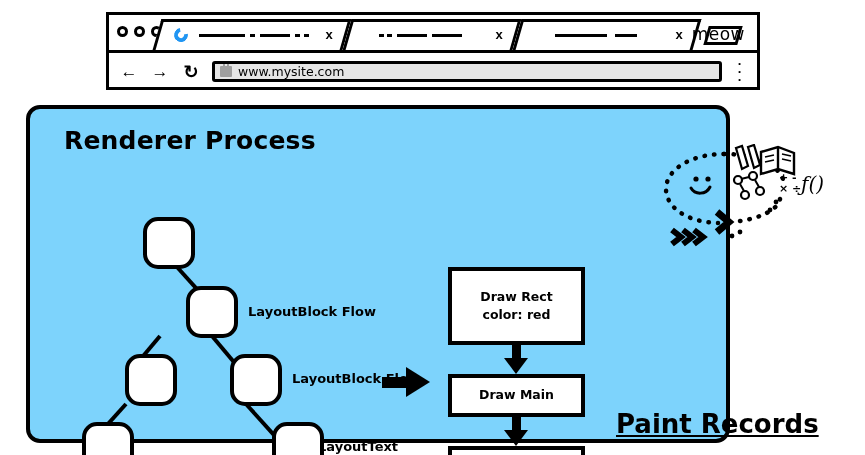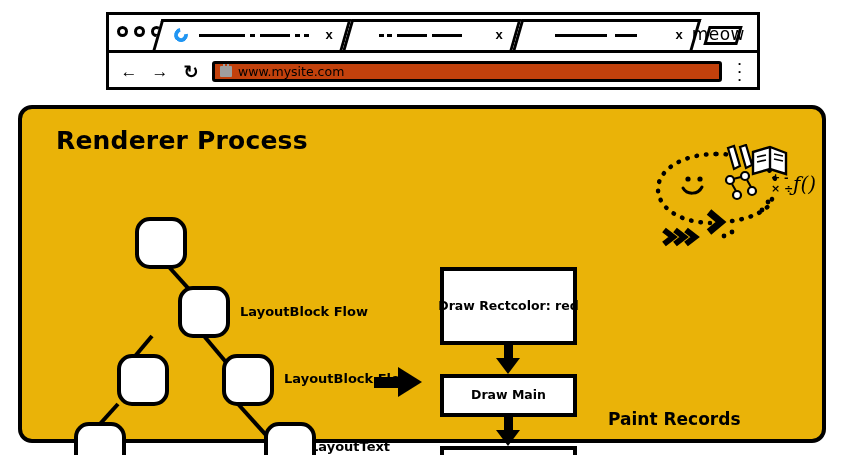--- a/index.html
+++ b/index.html
@@ -68,21 +68,21 @@
     position:absolute;left:0;top:38px;width:100%;height:37px;
     display:flex;align-items:center;
   }
   .navbtn{
     width:22px;height:22px;margin-left:9px;flex:0 0 auto;position:relative;
     font-size:17px;font-weight:bold;line-height:22px;text-align:center;
   }
   #reload-button{font-size:18px;}
   #url-bar{
     flex:1 1 auto;height:21px;margin:0 10px 0 10px;
-    border:3px solid #000;border-radius:3px;background:#c2410c;box-sizing:border-box;
+    border:3px solid #000;border-radius:3px;background:#e5e5e5;box-sizing:border-box;
     display:flex;align-items:center;padding-left:4px;overflow:hidden;
   }
   #lock-icon{
     width:12px;height:11px;flex:0 0 auto;position:relative;margin-right:6px;margin-left:1px;
     background:#9e9e9e;border-radius:1px;
   }
   #lock-icon::before{
     content:"";position:absolute;left:3px;top:-5px;width:6px;height:6px;
     border:2px solid #9e9e9e;border-bottom:none;border-radius:3px 3px 0 0;box-sizing:border-box;
   }
@@ -90,22 +90,22 @@
     font-size:12.5px;white-space:nowrap;font-family:"DejaVu Sans", sans-serif;
   }
   #browser-menu-button{
     width:16px;flex:0 0 auto;margin-right:9px;text-align:center;
     font-size:13px;line-height:8px;letter-spacing:0;font-weight:bold;
   }
   #browser-menu-button b{display:block;}
 
   
   #renderer-panel{
-    position:absolute;left:18px;top:105px;width:808px;height:338px;
-    border:4px solid #000;border-radius:14px;background:#eab308;box-sizing:border-box;
+    position:absolute;left:26px;top:105px;width:704px;height:338px;
+    border:4px solid #000;border-radius:14px;background:#7dd3fc;box-sizing:border-box;
   }
   #renderer-title{
     position:absolute;left:34px;top:17px;
     font-size:25px;font-weight:bold;letter-spacing:.2px;
     font-family:"DejaVu Sans", sans-serif;
   }
 
   
   #layout-tree{position:absolute;left:30px;top:55px;width:340px;height:270px;}
   .node{
@@ -123,43 +123,44 @@
   #pipeline-arrow .shaft{position:absolute;left:0;top:10px;width:28px;height:11px;background:#000;}
   #pipeline-arrow .head{
     position:absolute;left:24px;top:0;width:0;height:0;
     border-top:15px solid transparent;border-bottom:15px solid transparent;
     border-left:24px solid #000;
   }
 
   
   .record-box{
     position:absolute;border:4px solid #000;background:#fff;box-sizing:border-box;
-    display:flex;flex-direction:row;align-items:center;justify-content:center;
+    display:flex;flex-direction:column;align-items:center;justify-content:center;
     font-family:"DejaVu Sans", sans-serif;
   }
   .record-box span{
     font-size:12.5px;font-weight:bold;line-height:1.45;white-space:nowrap;
   }
   #record-box-1{left:418px;top:158px;width:137px;height:78px;}
   #record-box-2{left:418px;top:265px;width:137px;height:43px;}
   #record-box-3{left:418px;top:337px;width:137px;height:78px;}
 
   .connector{position:absolute;left:482px;width:9px;background:#000;}
   .connector .tip{
     position:absolute;left:-8px;bottom:-15px;width:0;height:0;
     border-left:12px solid transparent;border-right:12px solid transparent;
     border-top:16px solid #000;
   }
   #connector-1{top:236px;height:14px;}
   #connector-2{top:308px;height:14px;}
 
   #paint-records-label{
     position:absolute;left:586px;top:300px;
-    font-size:17px;font-weight:bold;white-space:nowrap;
-    font-family:"DejaVu Sans", sans-serif;
+    font-size:26px;font-weight:bold;white-space:nowrap;
+    font-family:"DejaVu Sans", sans-serif;
+    text-decoration:underline;
   }
 
   
   #main-thread-group{position:absolute;left:630px;top:35px;width:210px;height:110px;}
   #main-thread-label{
     position:absolute;left:86px;top:76px;
     font-size:16.5px;font-weight:500;white-space:nowrap;
     font-family:"DejaVu Sans", sans-serif;
   }
 </style>

